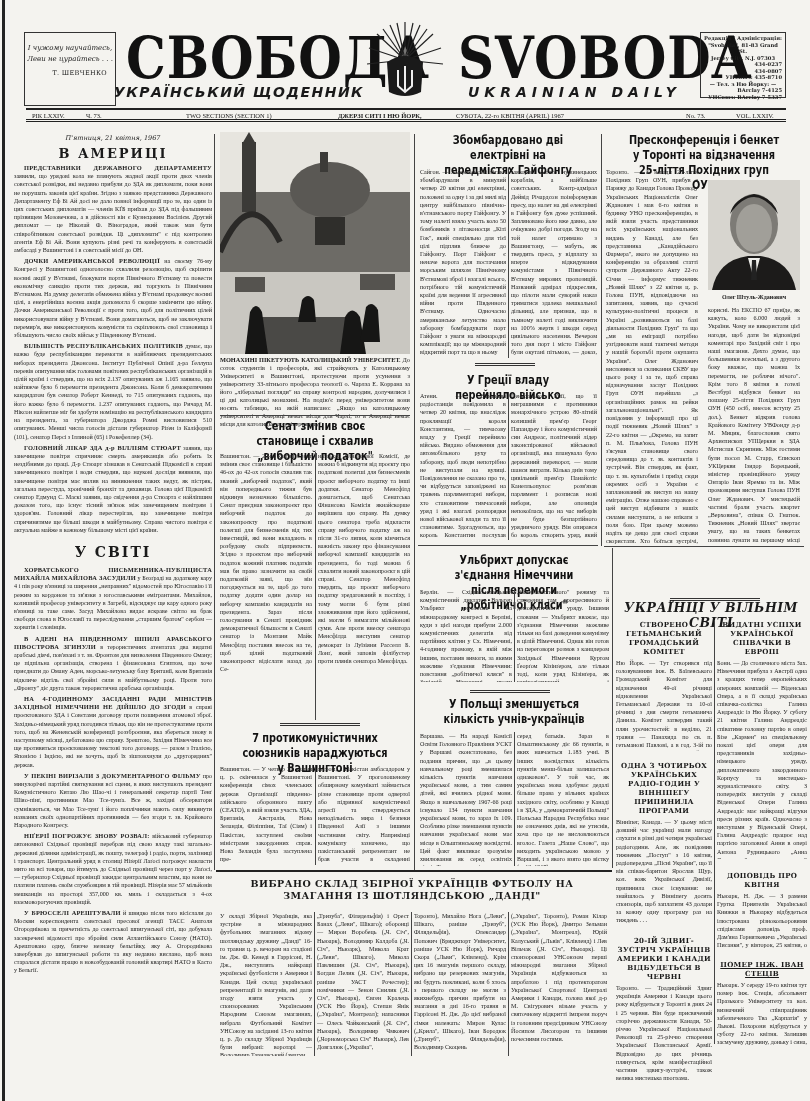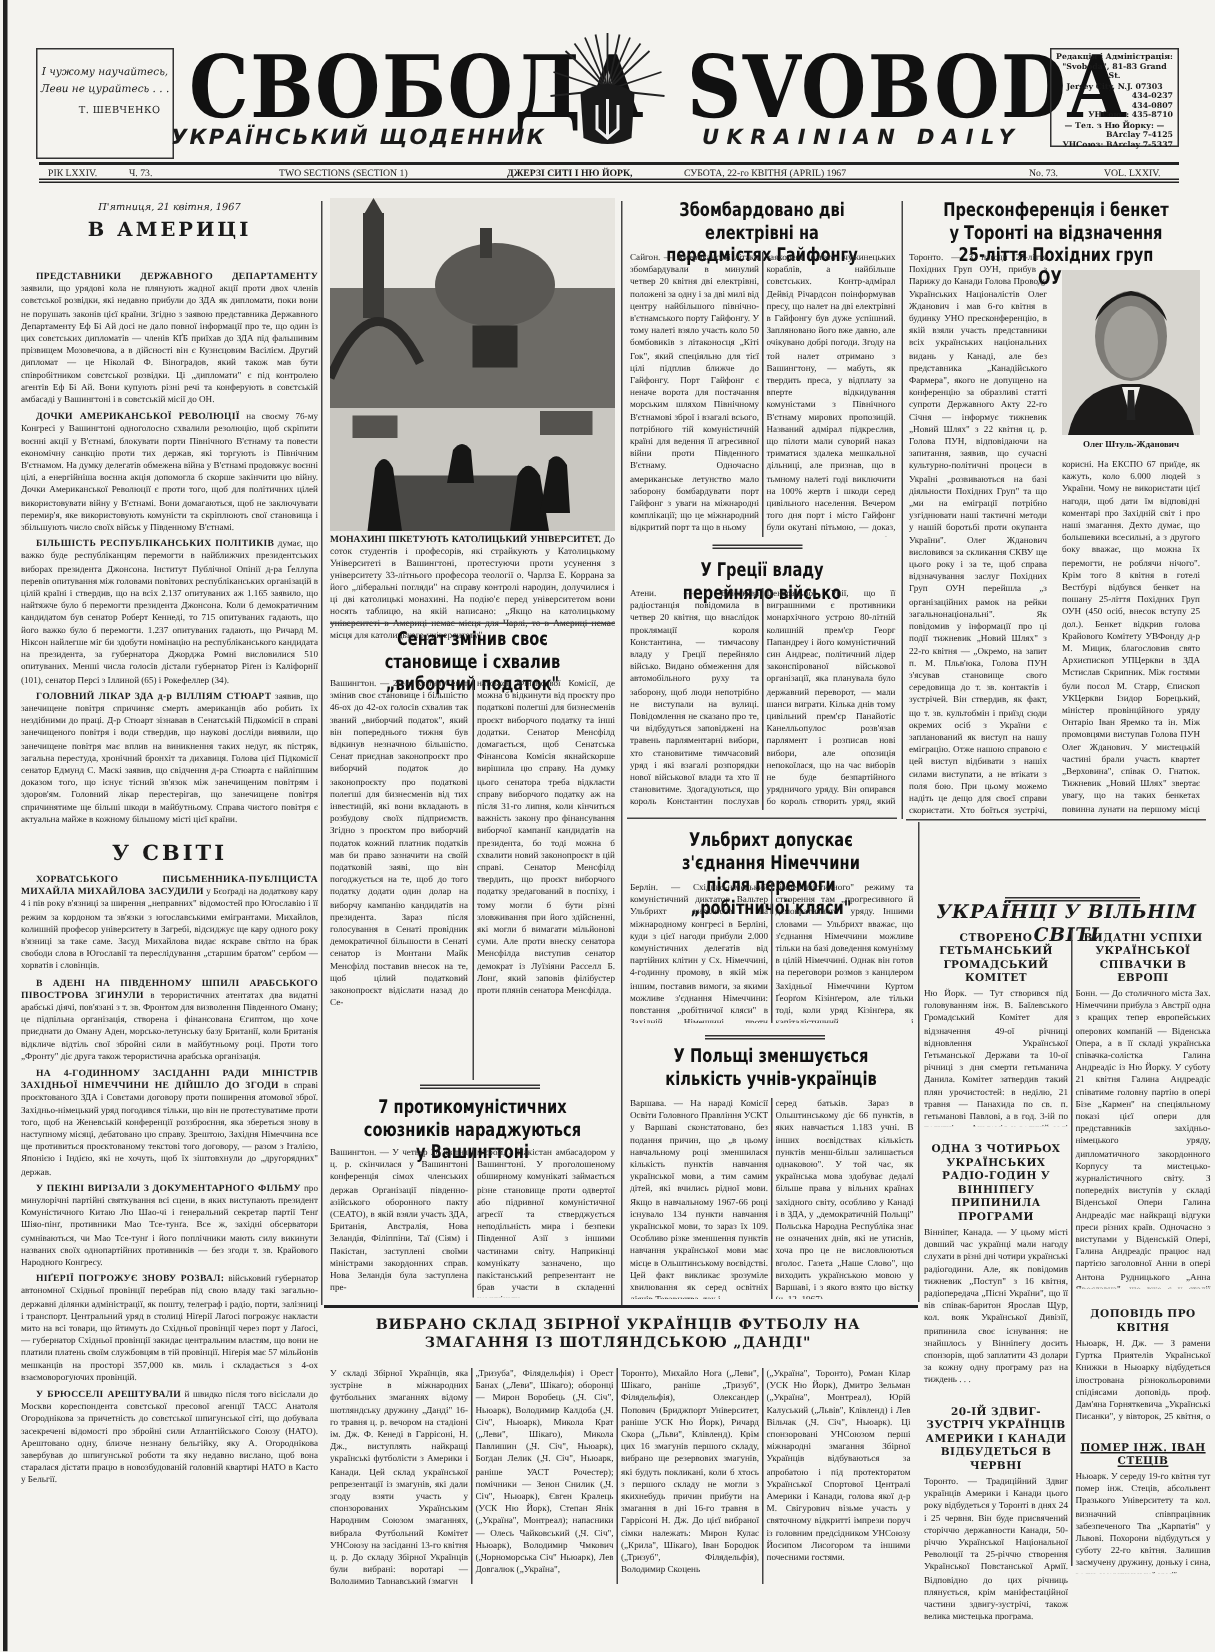--- a/index.html
+++ b/index.html
@@ -83,21 +83,21 @@
   <span style="left:60px">Ч. 73.</span>
   <span style="left:160px">TWO SECTIONS (SECTION 1)</span>
   <span style="left:312px;font-weight:bold">ДЖЕРЗІ СИТІ І НЮ ЙОРК,</span>
   <span style="left:430px">СУБОТА, 22-го КВІТНЯ (APRIL) 1967</span>
   <span style="left:660px">No. 73.</span>
   <span style="left:710px">VOL. LXXIV.</span>
 </div>
 
 <div class="abs" style="left:14px;top:132px;width:198px;">
   <div style="font-size:6.5px;font-style:italic;text-align:center;margin-top:2px;">П'ятниця, 21 квітня, 1967</div>
-  <div class="sect" style="margin:4px 0 20px;">В АМЕРИЦІ</div>
+  <div class="sect" style="margin:4px 0 3px;">В АМЕРИЦІ</div>
   <div class="col">
     <p><b class="lead">ПРЕДСТАВНИКИ ДЕРЖАВНОГО ДЕПАРТАМЕНТУ</b> <span>заявили, що урядові кола не плянують жадної акції проти двох членів совєтської розвідки, які недавно прибули до ЗДА як дипломати, поки вони не порушать законів цієї країни. Згідно з заявою представника Державного Департаменту Еф Бі Ай досі не дало повної інформації про те, що один із цих совєтських дипломатів — членів КҐБ приїхав до ЗДА під фальшивим прізвищем Мозовечюва, а в дійсності він є Кузнєцовим Васілієм. Другий дипломат — це Ніколай Ф. Віноградов, який також мав бути співробітником совєтської розвідки. Ці „дипломати" є під контролею агентів Еф Бі Ай. Вони купують різні речі та конферують в совєтській амбасаді у Вашингтоні і в совєтській місії до ОН.</span></p>
     <p style="margin-top:3px"><b class="lead">ДОЧКИ АМЕРИКАНСЬКОЇ РЕВОЛЮЦІЇ</b> <span>на своєму 76-му Конгресі у Вашингтоні одноголосно схвалили резолюцію, щоб скріпити воєнні акції у В'єтнамі, блокувати порти Північного В'єтнаму та повести економічну санкцію проти тих держав, які торгують із Північним В'єтнамом. На думку делегатів обмежена війна у В'єтнамі продовжує воєнні цілі, а енергійніша воєнна акція допомогла б скорше закінчити цю війну. Дочки Американської Революції є проти того, щоб для політичних цілей використовувати війну у В'єтнамі. Вони домагаються, щоб не заключувати перемир'я, яке використовують комуністи та скріплюють свої становища і збільшують число своїх військ у Південному В'єтнамі.</span></p>
     <p style="margin-top:3px"><b class="lead">БІЛЬШІСТЬ РЕСПУБЛІКАНСЬКИХ ПОЛІТИКІВ</b> <span>думає, що важко буде республіканцям перемогти в найближчих президентських виборах президента Джонсона. Інститут Публічної Опінії д-ра Ґеллупа перевів опитування між головами повітових республіканських організацій в цілій країні і ствердив, що на всіх 2.137 опитуваних аж 1.165 заявило, що найтяжче було б перемогти президента Джонсона. Коли б демократичним кандидатом був сенатор Роберт Кеннеді, то 715 опитуваних гадають, що його важко було б перемогти. 1.237 опитуваних гадають, що Ричард М. Ніксон найлегше міг би здобути номінацію на республіканського кандидата на президента, за губернатора Джорджа Ромні висловилися 510 опитуваних. Менші числа голосів дістали губернатор Ріґен із Каліфорнії (101), сенатор Персі з Іллиной (65) і Рокефеллер (34).</span></p>
     <p style="margin-top:3px"><b class="lead">ГОЛОВНИЙ ЛІКАР ЗДА д-р ВІЛЛІЯМ СТЮАРТ</b> <span>заявив, що занечищене повітря спричиняє смерть американців або робить їх нездібними до праці. Д-р Стюарт зізнавав в Сенатській Підкомісії в справі занечищеного повітря і води ствердив, що наукові досліди виявили, що занечищене повітря має вплив на виникнення таких недуг, як пістряк, загальна перестуда, хронічний бронхіт та дихавиця. Голова цієї Підкомісії сенатор Едмунд С. Маскі заявив, що свідчення д-ра Стюарта є найліпшим доказом того, що існує тісний зв'язок між занечищеним повітрям і здоров'ям. Головний лікар перестерігав, що занечищене повітря спричинятиме ще більші шкоди в майбутньому. Справа чистого повітря є актуальна майже в кожному більшому місті цієї країни.</span></p>
   </div>
   <div class="sect" style="margin:10px 0 6px;font-size:14px;">У СВІТІ</div>
   <div class="col">
     <p><b class="lead">ХОРВАТСЬКОГО ПИСЬМЕННИКА-ПУБЛІЦИСТА МИХАЙЛА МИХАЙЛОВА ЗАСУДИЛИ</b> <span>у Бєоґраді на додаткову кару 4 і пів року в'язниці за ширення „неправних" відомостей про Югославію і її режим за кордоном та зв'язки з югославськими емігрантами. Михайлов, колишній професор університету в Загребі, відсиджує ще кару одного року в'язниці за таке саме. Засуд Михайлова видає яскраве світло на брак свободи слова в Югославії та переслідування „старшим братом" сербом — хорватів і словінців.</span></p>
     <p style="margin-top:3px"><b class="lead">В АДЕНІ НА ПІВДЕННОМУ ШПИЛІ АРАБСЬКОГО ПІВОСТРОВА ЗГИНУЛИ</b> <span>в терористичних атентатах два видатні арабські діячі, пов'язані з т. зв. Фронтом для визволення Південного Оману; це підпільна організація, створена і фінансована Єгиптом, що хоче приєднати до Оману Аден, морсько-летунську базу Британії, коли Британія відкличе відтіль свої збройні сили в майбутньому році. Проти того „Фронту" діє друга також терористична арабська організація.</span></p>

